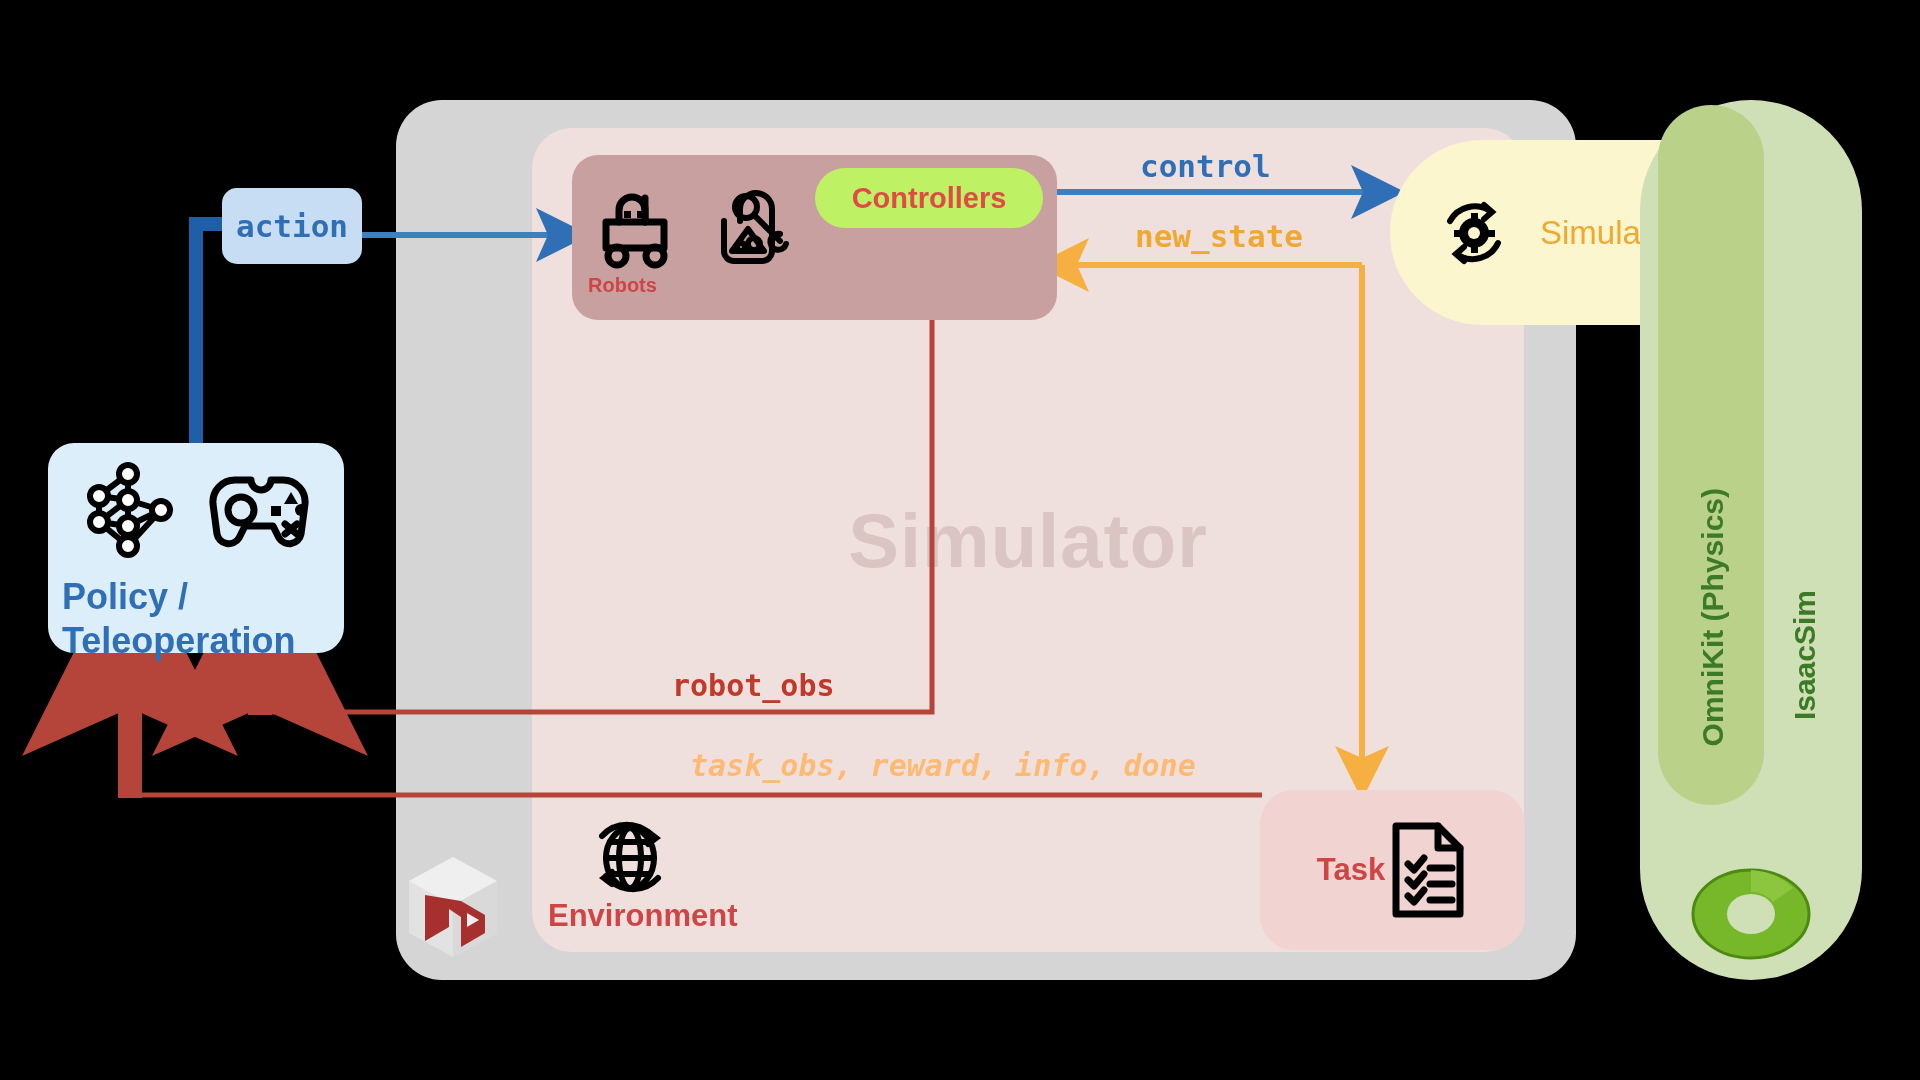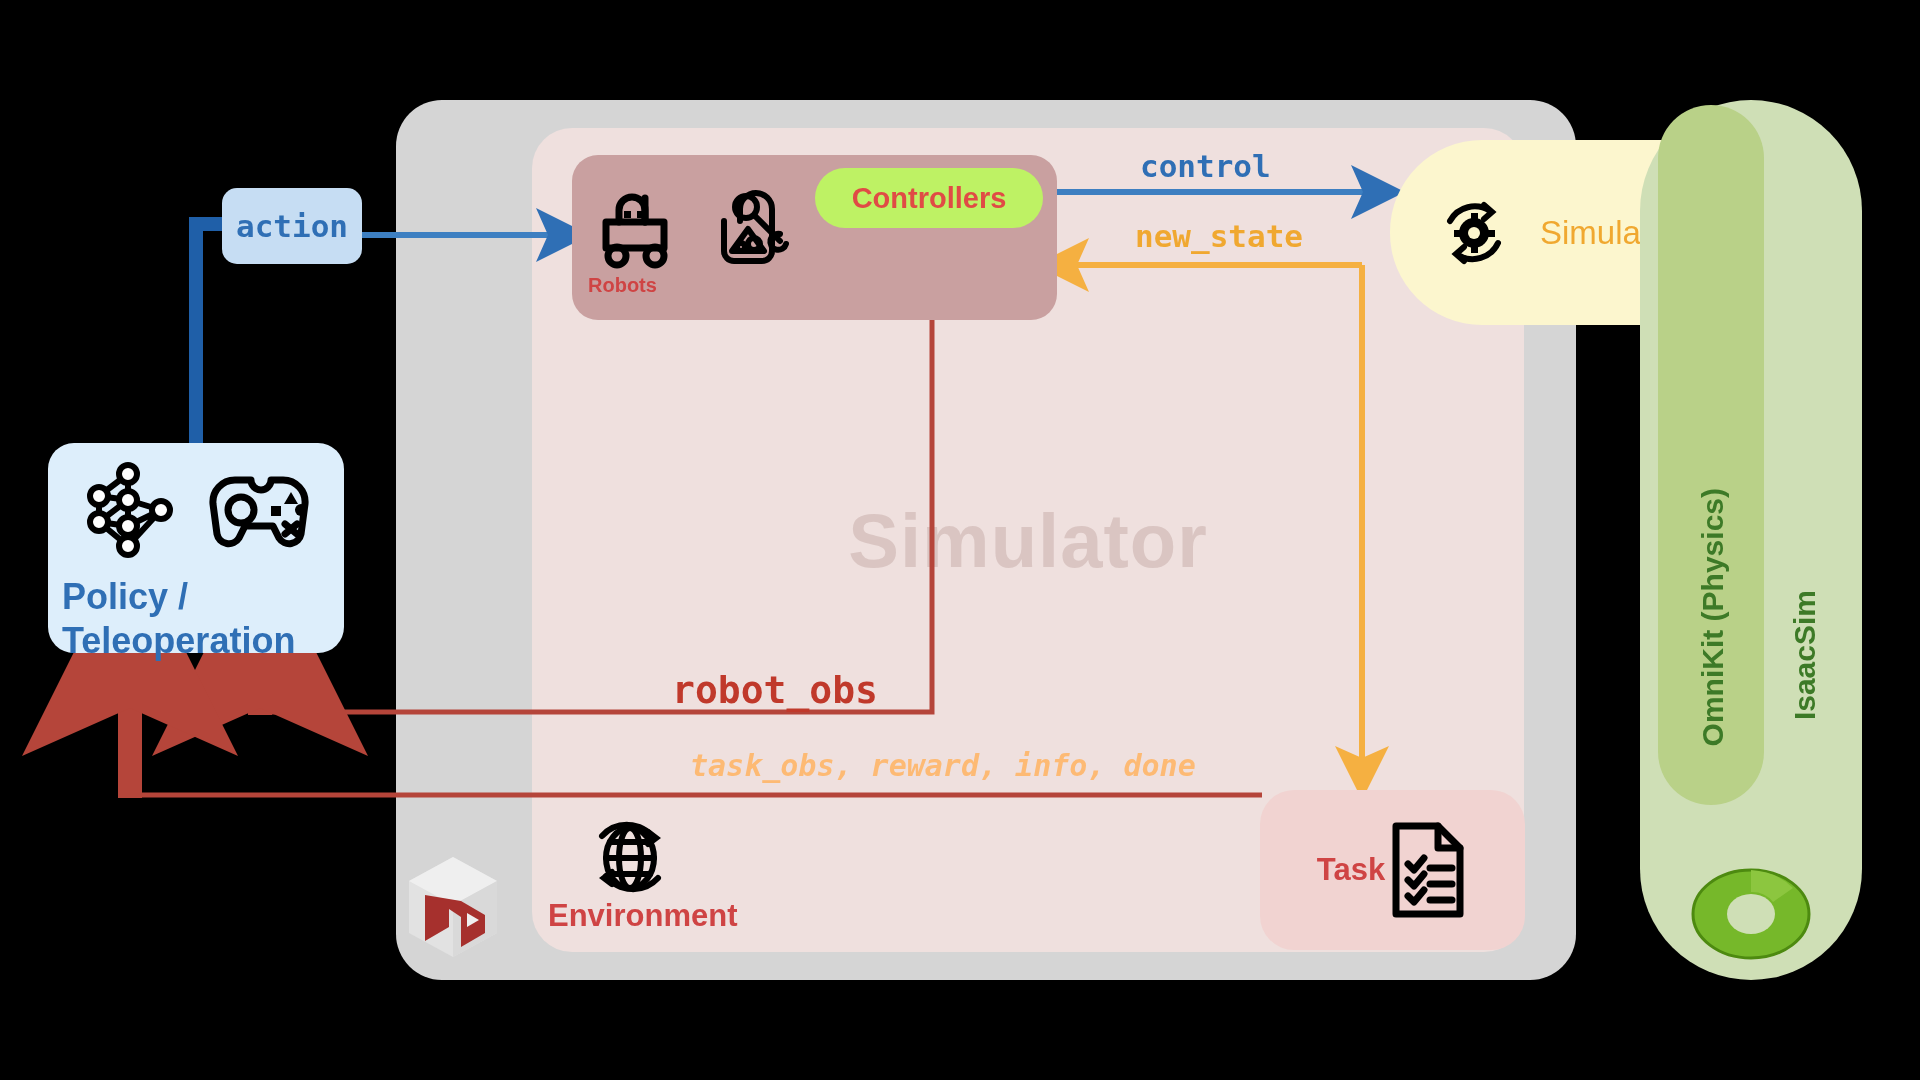--- a/index.html
+++ b/index.html
@@ -123,21 +123,21 @@
   .code-label {
     position: absolute; font-family: "DejaVu Sans Mono", monospace;
     font-weight: bold; white-space: nowrap;
   }
   .lbl-action {
     left: 222px; top: 188px; font-size: 31px; color: #2f6fb5;
     background: #c6ddf3; padding: 20px 14px; border-radius: 15px;
   }
   .lbl-control   { left: 1140px; top: 148px; font-size: 31px; color: #2f6fb5; }
   .lbl-newstate  { left: 1135px; top: 218px; font-size: 31px; color: #f0a830; }
-  .lbl-robotobs  { left: 672px;  top: 668px; font-size: 38px; color: #c0392b; }
+  .lbl-robotobs  { left: 672px;  top: 668px; font-size: 30px; color: #c0392b; }
   .lbl-taskobs   { left: 690px;  top: 748px; font-size: 30px; color: #fdba74; font-style: italic; }
 
   svg.wire { position: absolute; left: 0; top: 0; width: 1920px; height: 1080px; pointer-events: none; }
 </style>
 </head>
 <body>
 
 <div id="stage">
 
   <div class="omni-shell"></div>

